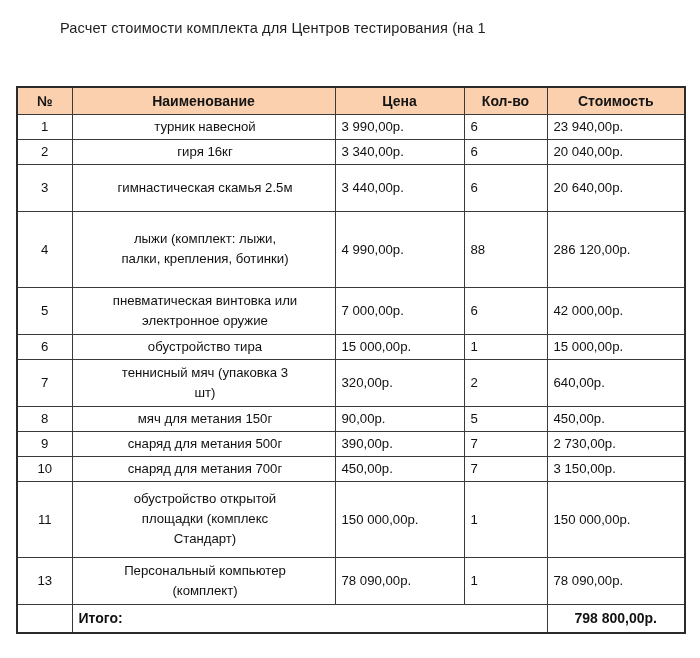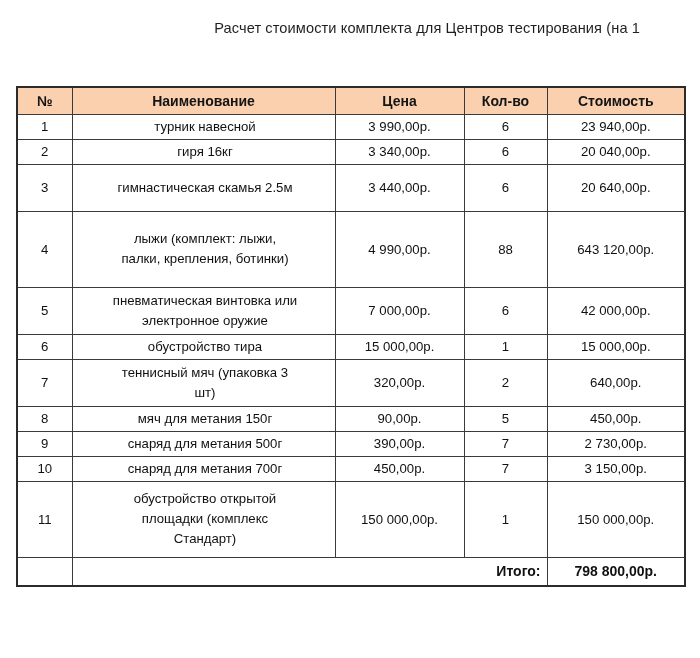--- a/index.html
+++ b/index.html
@@ -22,21 +22,21 @@
     width: 700px;
     height: 658px;
     box-sizing: border-box;
   }
 
   
   .doc-title {
     width: 580px;
     margin: 0 auto;
     padding-top: 17px;
-    text-align: right;
+    text-align: left;
     font-size: 14.6px;
     line-height: 23px;
     font-weight: 400;
     color: #1f1f1f;
     letter-spacing: 0.1px;
   }
 
   
   .table-wrap {
     position: absolute;
@@ -90,35 +90,33 @@
   }
   tbody td.name {
     text-align: center;
     line-height: 20px;
     padding-left: 7px;
     padding-right: 4px;
   }
   tbody td.price,
   tbody td.qty,
   tbody td.cost {
-    text-align: center;
   }
 
   tr.r-1line td { height: 25px; }
   tr.r-2line td { height: 47px; }
   tr.r-3line td { height: 76px; }
 
   
   tr.total-row td {
     height: 29px;
     font-weight: bold;
     font-size: 14px;
   }
   td.total-label {
-    text-align: right;
     padding-right: 8px;
   }
   td.total-value {
     text-align: center;
     border-radius: 7px;
   }
   td.total-empty {
     background: #ffffff;
   }
 
@@ -181,21 +179,21 @@
             <td class="cost">20 640,00р.</td>
           </tr>
           <tr class="r-3line">
             <td class="num">4</td>
             <td class="name">
               <span class="name-line">лыжи (комплект: лыжи,</span>
               <span class="name-line">палки, крепления, ботинки)</span>
             </td>
             <td class="price">4 990,00р.</td>
             <td class="qty">88</td>
-            <td class="cost">643 120,00р.</td>
+            <td class="cost">286 120,00р.</td>
           </tr>
           <tr class="r-2line">
             <td class="num">5</td>
             <td class="name">
               <span class="name-line">пневматическая винтовка или</span>
               <span class="name-line">электронное оружие</span>
             </td>
             <td class="price">7 000,00р.</td>
             <td class="qty">6</td>
             <td class="cost">42 000,00р.</td>
@@ -249,20 +247,30 @@
           <tr class="r-3line">
             <td class="num">11</td>
             <td class="name">
               <span class="name-line">обустройство открытой</span>
               <span class="name-line">площадки (комплекс</span>
               <span class="name-line">Стандарт)</span>
             </td>
             <td class="price">150 000,00р.</td>
             <td class="qty">1</td>
             <td class="cost">150 000,00р.</td>
+          </tr>
+          <tr class="r-2line">
+            <td class="num">13</td>
+            <td class="name">
+              <span class="name-line">Персональный компьютер</span>
+              <span class="name-line">(комплект)</span>
+            </td>
+            <td class="price">78 090,00р.</td>
+            <td class="qty">1</td>
+            <td class="cost">78 090,00р.</td>
           </tr>
         </tbody>
       <tfoot>
         <tr class="total-row">
           <td class="num total-empty"></td>
           <td class="total-label" colspan="3">Итого:</td>
           <td class="total-value">798 800,00р.</td>
         </tr>
       </tfoot>
     </table>

